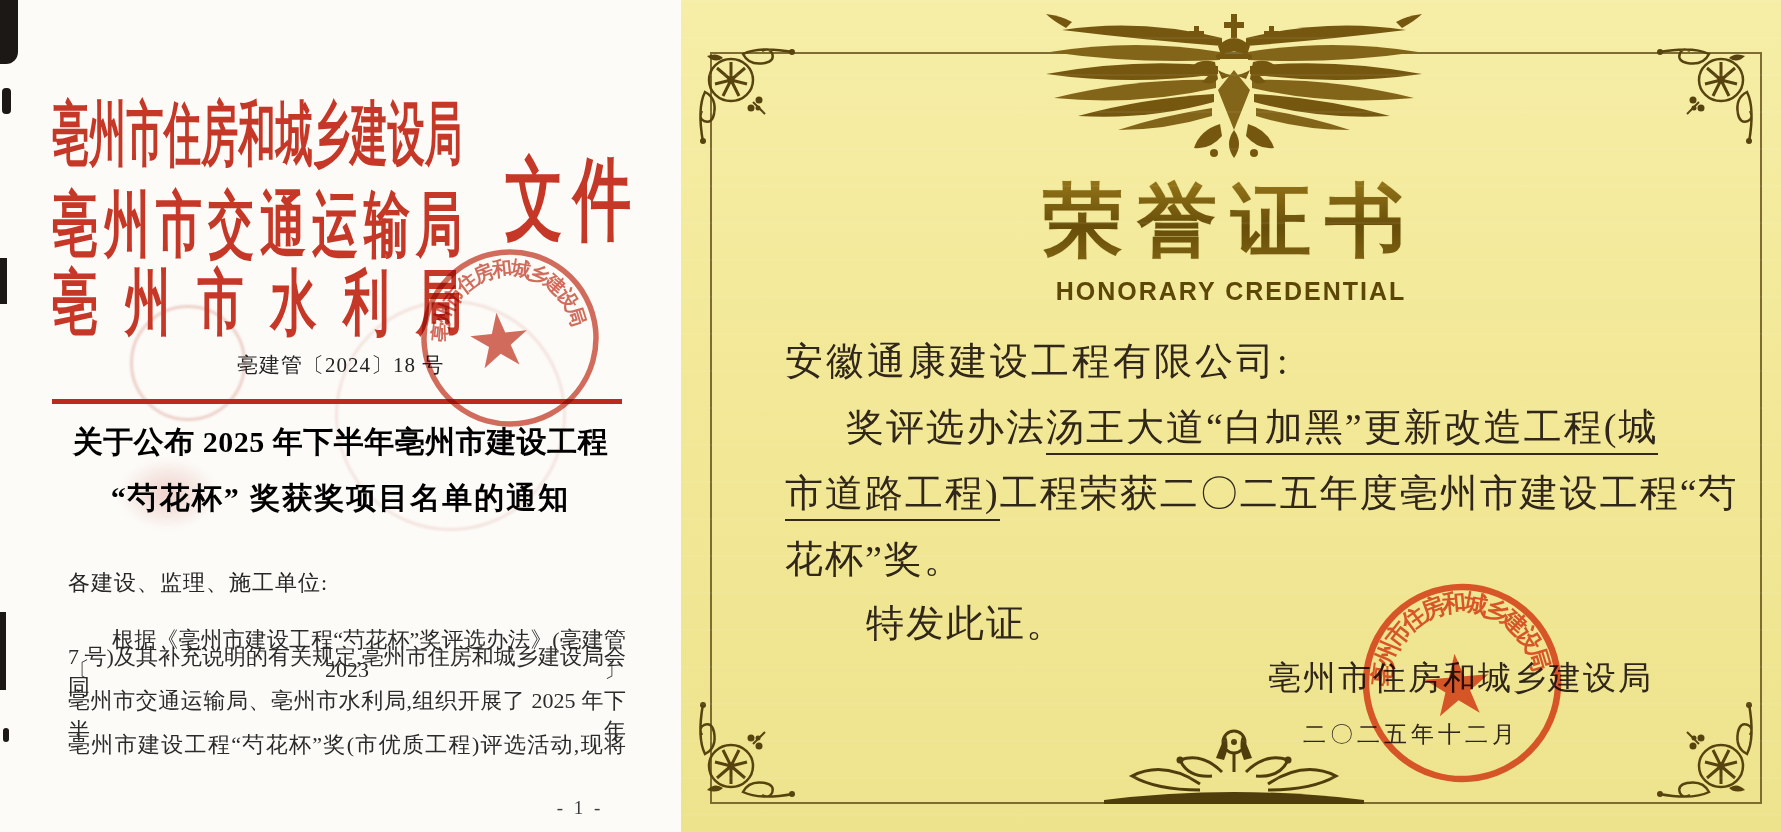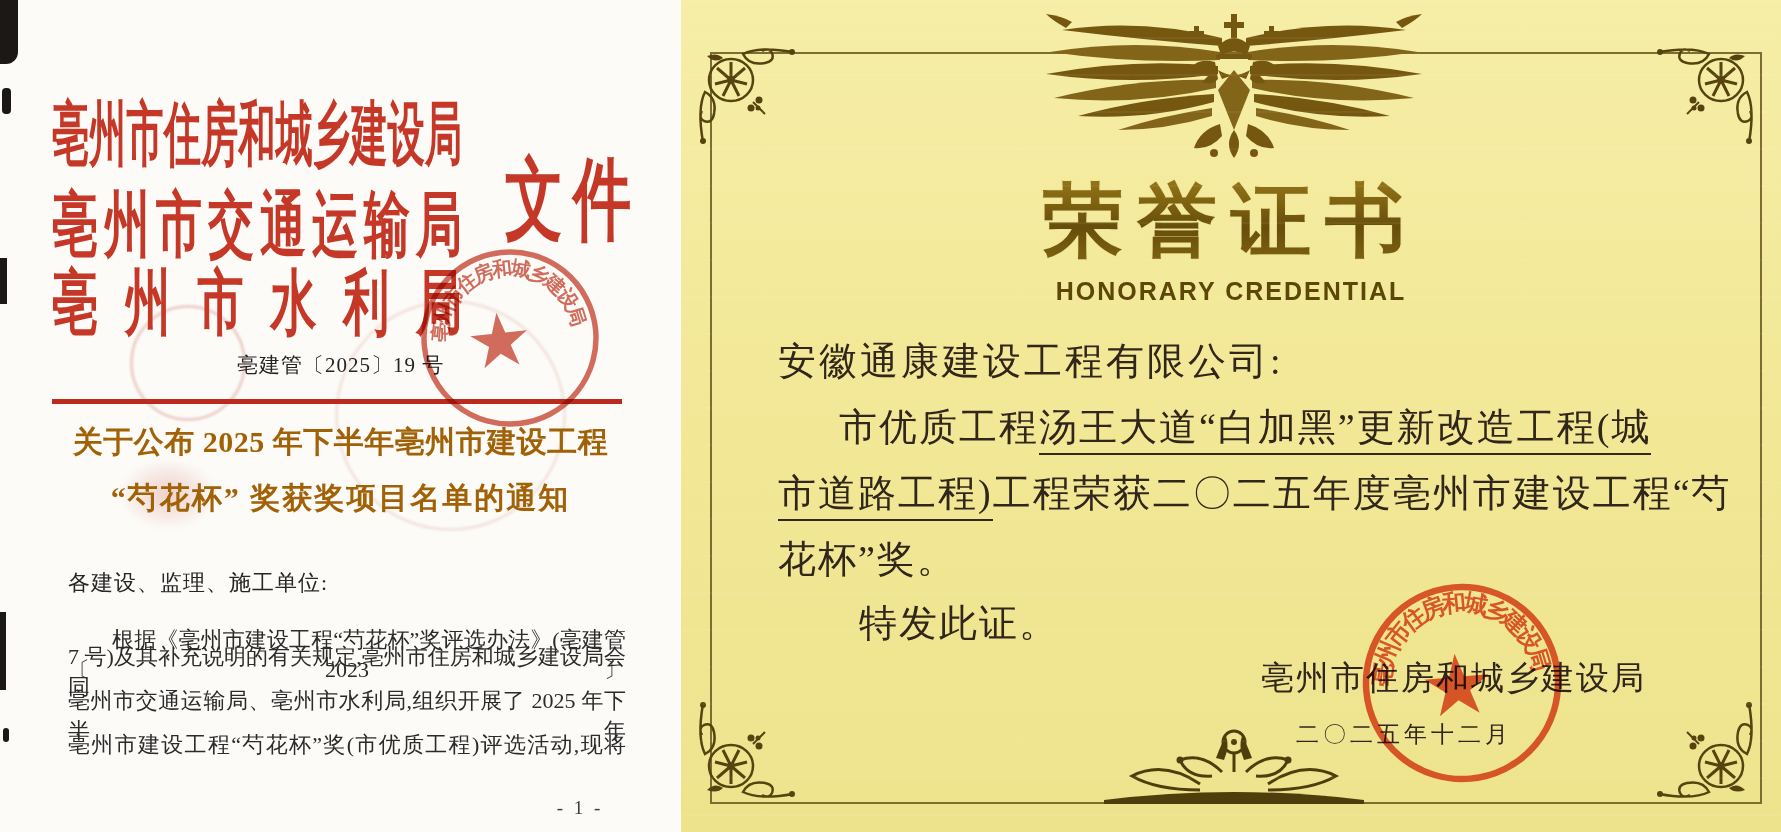--- a/index.html
+++ b/index.html
@@ -13,21 +13,21 @@
   .ghost-ring{border-radius:50%;filter:blur(1.2px);}
   .agency-line{left:52px;width:410px;color:#c53827;font-weight:bold;transform-origin:top left;}
   .agency-1{top:88px;font-size:37px;transform:scaleY(1.9);}
   .agency-2{top:178px;font-size:46px;transform:scaleY(1.55);}
   .agency-3{top:256px;font-size:46px;transform:scaleY(1.55);}
   .doc-type{left:505px;top:140px;width:126px;font-size:58px;font-weight:bold;color:#c53827;
             transform:scaleY(1.55);transform-origin:top left;}
   [data-justify="chars"]{display:flex;justify-content:space-between;}
   .doc-number{left:0;top:351px;width:681px;text-align:center;font-size:21px;color:#242424;letter-spacing:1px;}
   .red-rule{left:52px;top:399px;width:570px;height:5px;background:#bb2a1c;}
-  .doc-title{left:0;width:681px;text-align:center;font-size:30px;font-weight:bold;color:#a16207;}
+  .doc-title{left:0;width:681px;text-align:center;font-size:30px;font-weight:bold;color:#000000;}
   .doc-title-1{top:422px;letter-spacing:0.5px;}
   .doc-title-2{top:470px;letter-spacing:2px;margin-top:8px;}
   .salutation{left:68px;top:568px;font-size:22px;color:#262626;letter-spacing:1px;}
   .bodyline{left:68px;width:558px;font-size:22px;color:#2b2b2b;text-align:justify;text-align-last:justify;margin:0;}
   .bl-indent{text-indent:44px;margin-top:27px;}
   .page-number{left:540px;top:797px;width:80px;text-align:center;font-size:19px;color:#3c3c3c;letter-spacing:3px;}
   .seal-left{left:415px;top:243px;width:190px;height:190px;mix-blend-mode:multiply;opacity:.8;transform:rotate(-6deg);}
 
   
   .cert{left:681px;top:0;width:1100px;height:832px;
@@ -41,21 +41,21 @@
   .corner-bl{left:14px;top:702px;transform:scaleY(-1);}
   .corner-br{left:976px;top:702px;transform:scale(-1,-1);}
   .eagle{left:363px;top:12px;}
   .cert-title{left:0;top:168px;width:1100px;text-align:center;font-size:80px;font-weight:bold;
         letter-spacing:14px;color:#7c5f0d;
         background:linear-gradient(180deg,#a8851d 10%,#6b500a 55%,#8d6f14 90%);
         -webkit-background-clip:text;background-clip:text;-webkit-text-fill-color:transparent;
         text-shadow:0 0 1px rgba(90,70,10,.25);}
   .cert-subtitle{left:0;top:277px;width:1100px;text-align:center;font-size:25px;font-weight:bold;
         letter-spacing:2px;color:#5c4706;font-family:"Liberation Sans","DejaVu Sans",sans-serif;z-index:2;}
-  .cert-body{font-size:38px;color:#30261a;letter-spacing:2px;white-space:nowrap;z-index:2;}
+  .cert-body{font-size:38px;color:#30261a;letter-spacing:2px;white-space:nowrap;z-index:2;margin-left:7px;}
   .cb-recipient{left:97px;top:336px;letter-spacing:3px;}
   .cb-line2{left:158px;top:402px;display:flex;align-items:baseline;}
   .cb-line3{left:97px;top:468px;display:flex;align-items:baseline;}
   .cb-line4{left:97px;top:534px;}
   .cb-line5{left:178px;top:598px;}
   .u-seg{border-bottom:2.5px solid #352a1a;}
   .cb-issuer{left:580px;top:656px;font-size:33px;letter-spacing:2px;}
   .cb-date{left:615px;top:719px;font-size:23px;letter-spacing:4px;}
   .seal-cert{left:676px;top:578px;width:210px;height:210px;mix-blend-mode:multiply;opacity:.88;
              transform:rotate(-5deg);z-index:3;}
@@ -108,21 +108,21 @@
         <span>市</span>
         <span>水</span>
         <span>利</span>
         <span>局</span>
       </div>
     <div class="abs doc-type" data-justify="chars">
         <span>文</span>
         <span>件</span>
       </div>
 
-    <div class="abs doc-number">亳建管〔2025〕19 号</div>
+    <div class="abs doc-number">亳建管〔2024〕18 号</div>
 
     <div class="abs red-rule"></div>
 
     <div class="abs doc-title doc-title-1">关于公布 2025 年下半年亳州市建设工程</div>
     <div class="abs doc-title doc-title-2">“芍花杯” 奖获奖项目名单的通知</div>
 
     <div class="abs salutation">各建设、监理、施工单位:</div>
 
     <p class="abs bodyline bl-indent" style="top:598px;">根据《亳州市建设工程“芍花杯”奖评选办法》(亳建管〔2023〕</p>
     <p class="abs bodyline" style="top:642px;">7 号)及其补充说明的有关规定,亳州市住房和城乡建设局会同</p>
@@ -245,21 +245,21 @@
           <circle cx="210" cy="141" r="4"></circle>
       </g>
     </svg>
 
     <div class="abs cert-title">荣誉证书</div>
     <div class="abs cert-subtitle">HONORARY CREDENTIAL</div>
 
     <div class="abs cert-body cb-recipient">安徽通康建设工程有限公司:</div>
 
     <div class="abs cert-body cb-line2">
-      <span>市优质工程</span>
+      <span>奖评选办法</span>
         <span class="u-seg">汤王大道“白加黑”更新改造工程(城</span>
     </div>
 
     <div class="abs cert-body cb-line3">
       <span class="u-seg">市道路工程)</span>
         <span>工程荣获二〇二五年度亳州市建设工程“芍</span>
     </div>
 
     <div class="abs cert-body cb-line4">花杯”奖。</div>
     <div class="abs cert-body cb-line5">特发此证。</div>

